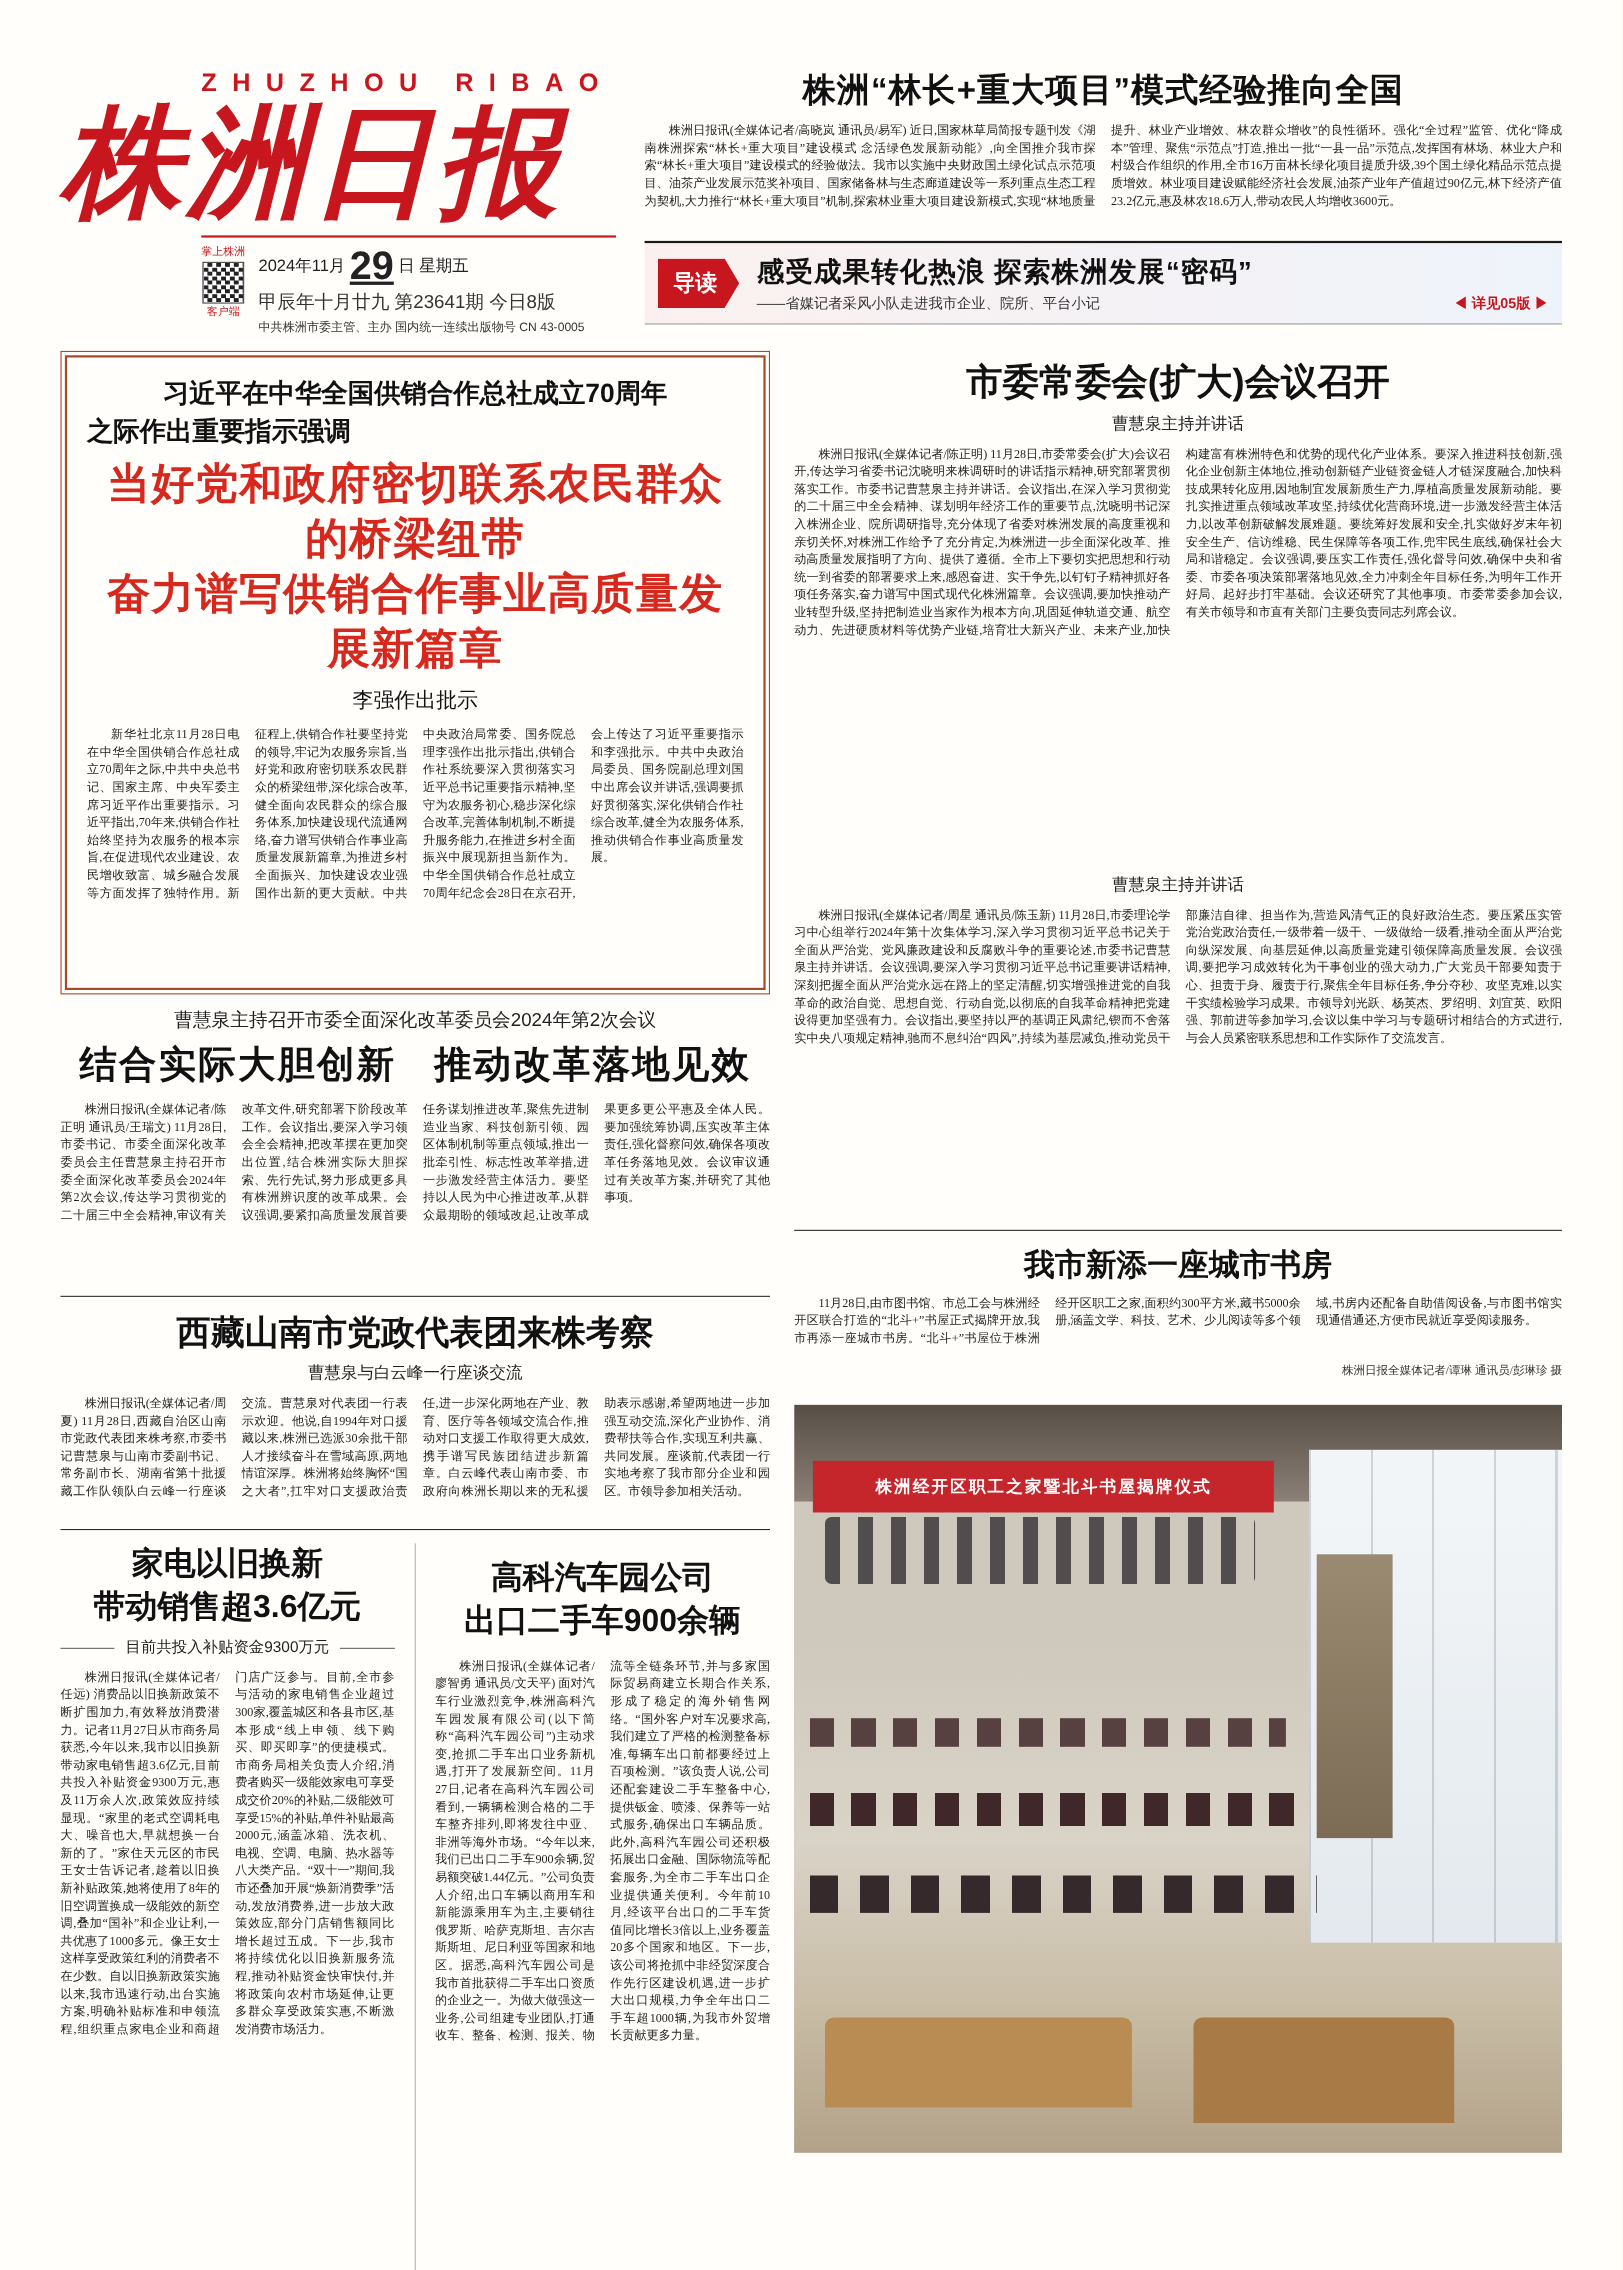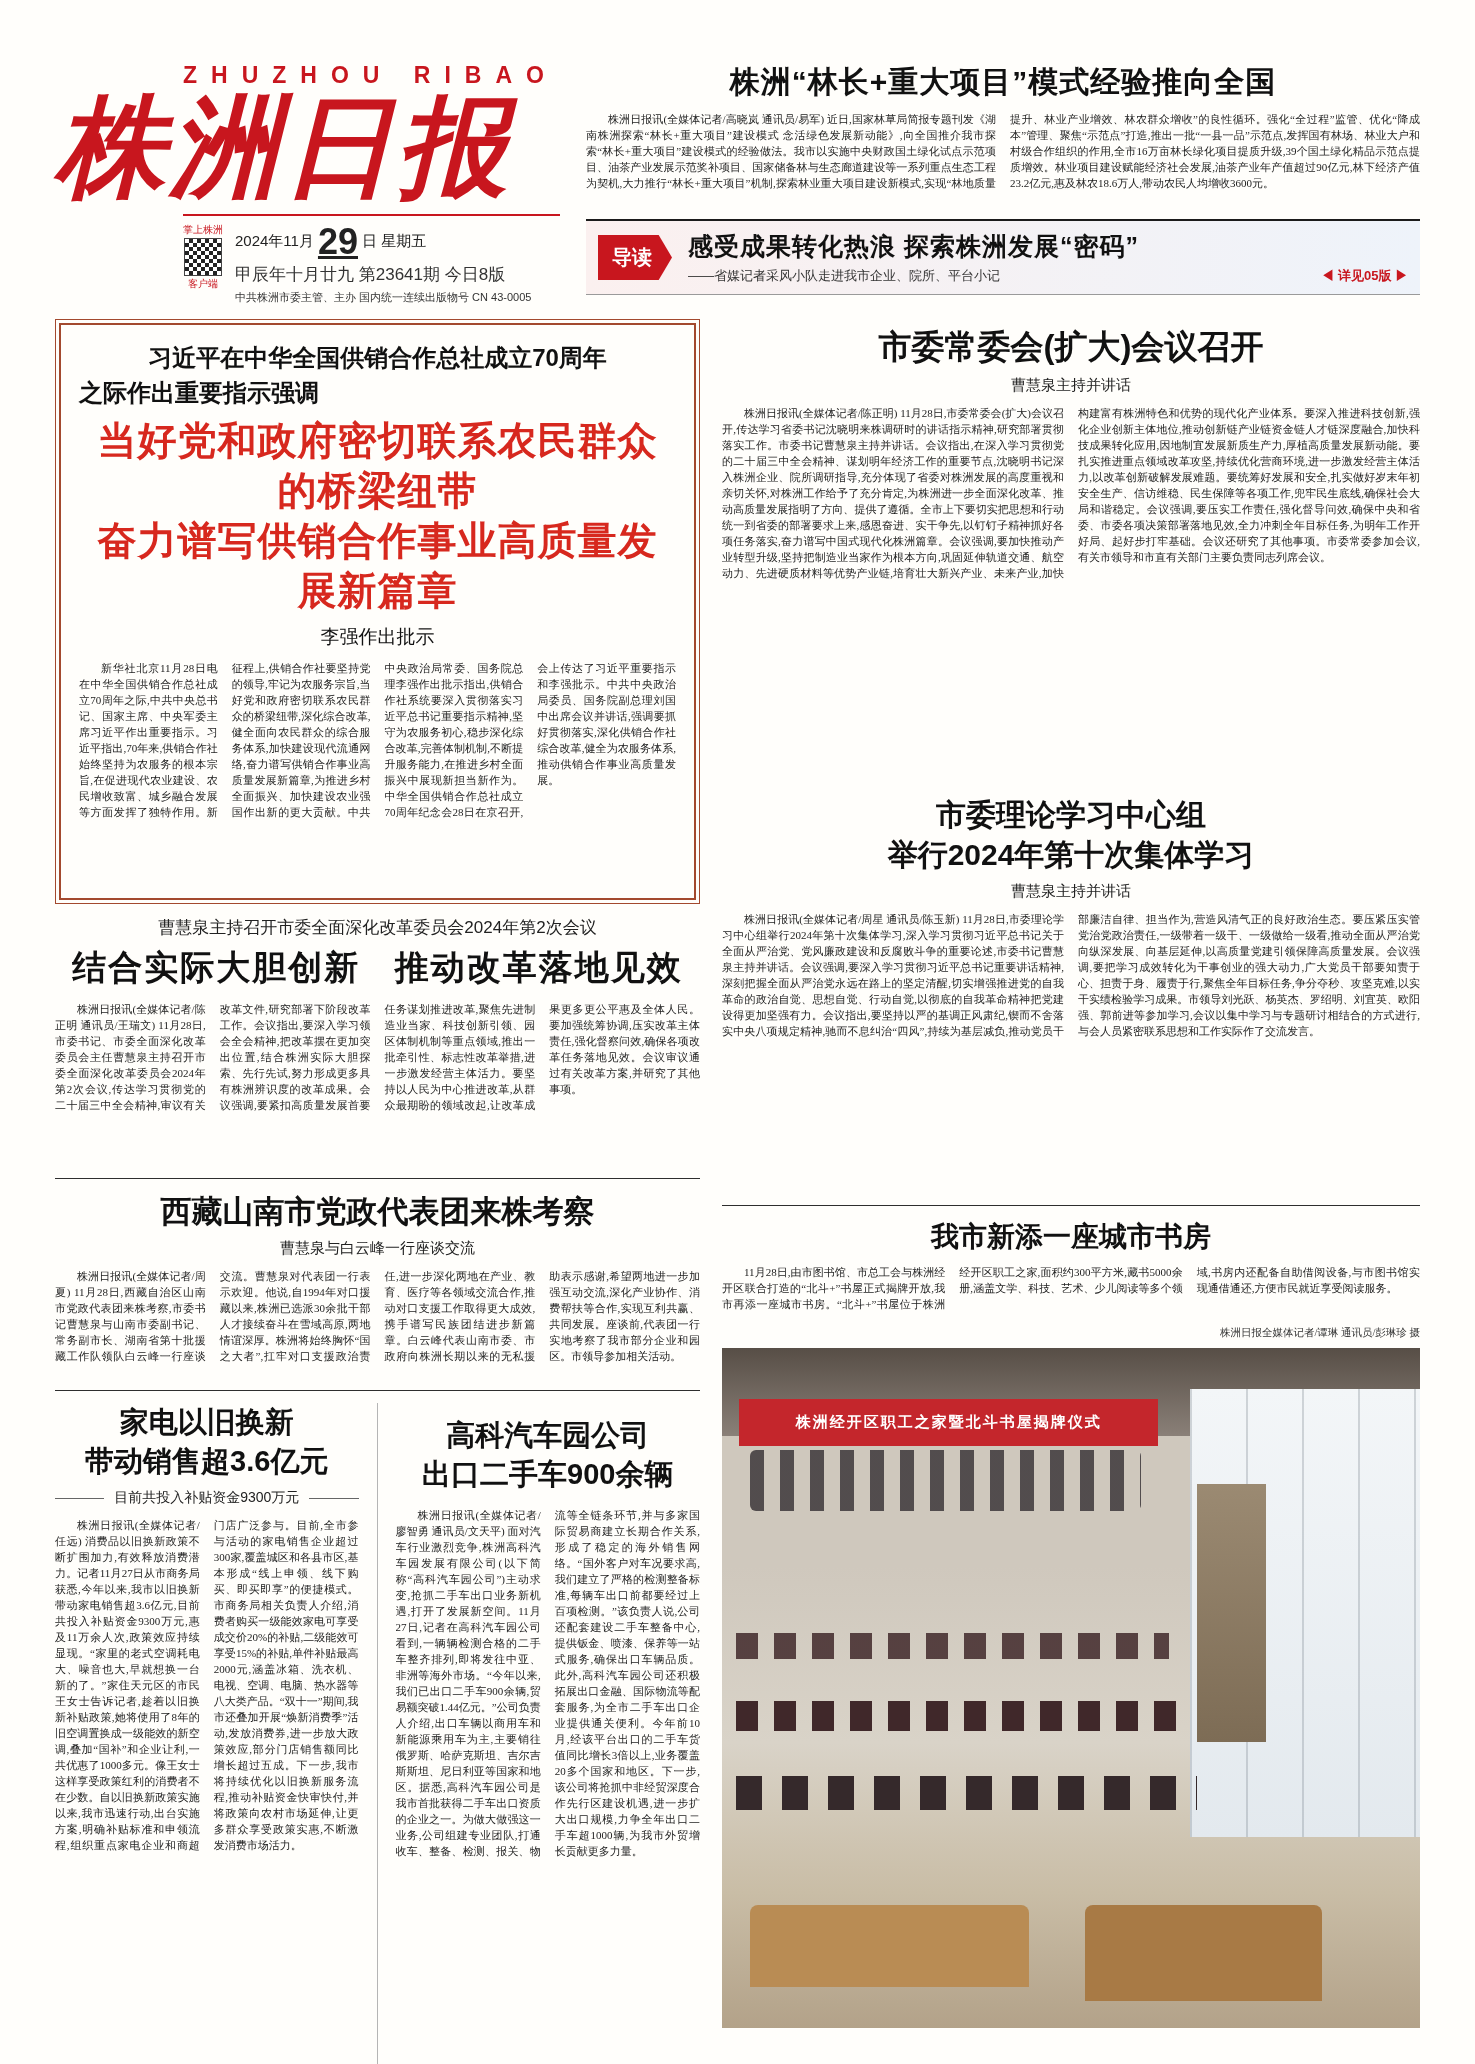--- a/index.html
+++ b/index.html
@@ -81,21 +81,21 @@
   .band-item h2 { font-size:29px; font-weight:900; text-align:center; color:#111; line-height:1.35; }
   .line-deck { display:flex; align-items:center; gap:10px; font-size:14px; color:#222; margin:8px 0 10px; }
   .line-deck::before, .line-deck::after { content:""; flex:1; border-top:1px solid #666; }
   .cars h2 { padding:13px 0; }
   .h-band { height:630px; }
 
   
   .library h2 { font-size:28px; font-weight:900; text-align:center; color:#111; margin-bottom:8px; }
   .h-library { height:58px; }
   .photo-credit { text-align:right; font-size:10.5px; color:#333; margin-top:4px; font-family:"Liberation Serif", serif; }
-  .photo { position:relative; margin-top:8px; height:680px; overflow:hidden;
+  .photo { position:relative; margin-top:24px; height:680px; overflow:hidden;
            background:linear-gradient(180deg,#69605700 0,#cfc8bd 32%,#d9d3c8 58%,#c9bda6 80%,#b3a289 100%), #cfc8bd; }
   .ph-ceiling { position:absolute; top:0; left:0; right:0; height:13%; background:linear-gradient(180deg,#574e46,#8a8078); }
   .ph-window { position:absolute; top:6%; right:0; width:33%; height:66%;
                background:repeating-linear-gradient(90deg, rgba(120,130,140,.30) 0 2px, rgba(0,0,0,0) 2px 56px),
                linear-gradient(180deg,#f3f6f8,#e3e9ee); }
   .ph-banner { position:absolute; top:7.5%; left:2.5%; width:60%; height:7%; background:#c4262c; color:#fff;
                display:flex; align-items:center; justify-content:center; font-size:15px; font-weight:bold; letter-spacing:2px; white-space:nowrap; }
   .ph-people { position:absolute; top:15%; left:4%; width:56%; height:9%;
                background:repeating-linear-gradient(90deg, rgba(40,35,40,.75) 0 14px, rgba(0,0,0,0) 14px 30px); border-radius:6px; }
   .ph-chair-row { position:absolute; left:2%; height:26px;
@@ -211,24 +211,20 @@
 
     <div class="col-right">
 
       <article class="committee">
         <h2>市委常委会(扩大)会议召开</h2>
         <div class="byline">曹慧泉主持并讲话</div>
         <div class="body cols-2 h-committee">株洲日报讯(全媒体记者/陈正明) 11月28日,市委常委会(扩大)会议召开,传达学习省委书记沈晓明来株调研时的讲话指示精神,研究部署贯彻落实工作。市委书记曹慧泉主持并讲话。会议指出,在深入学习贯彻党的二十届三中全会精神、谋划明年经济工作的重要节点,沈晓明书记深入株洲企业、院所调研指导,充分体现了省委对株洲发展的高度重视和亲切关怀,对株洲工作给予了充分肯定,为株洲进一步全面深化改革、推动高质量发展指明了方向、提供了遵循。全市上下要切实把思想和行动统一到省委的部署要求上来,感恩奋进、实干争先,以钉钉子精神抓好各项任务落实,奋力谱写中国式现代化株洲篇章。会议强调,要加快推动产业转型升级,坚持把制造业当家作为根本方向,巩固延伸轨道交通、航空动力、先进硬质材料等优势产业链,培育壮大新兴产业、未来产业,加快构建富有株洲特色和优势的现代化产业体系。要深入推进科技创新,强化企业创新主体地位,推动创新链产业链资金链人才链深度融合,加快科技成果转化应用,因地制宜发展新质生产力,厚植高质量发展新动能。要扎实推进重点领域改革攻坚,持续优化营商环境,进一步激发经营主体活力,以改革创新破解发展难题。要统筹好发展和安全,扎实做好岁末年初安全生产、信访维稳、民生保障等各项工作,兜牢民生底线,确保社会大局和谐稳定。会议强调,要压实工作责任,强化督导问效,确保中央和省委、市委各项决策部署落地见效,全力冲刺全年目标任务,为明年工作开好局、起好步打牢基础。会议还研究了其他事项。市委常委参加会议,有关市领导和市直有关部门主要负责同志列席会议。</div>
       </article>
 
       <article class="study">
-        <h2>
-          <div>市委理论学习中心组</div>
-          <div>举行2024年第十次集体学习</div>
-        </h2>
         <div class="byline">曹慧泉主持并讲话</div>
         <div class="body cols-2 h-study">株洲日报讯(全媒体记者/周星 通讯员/陈玉新) 11月28日,市委理论学习中心组举行2024年第十次集体学习,深入学习贯彻习近平总书记关于全面从严治党、党风廉政建设和反腐败斗争的重要论述,市委书记曹慧泉主持并讲话。会议强调,要深入学习贯彻习近平总书记重要讲话精神,深刻把握全面从严治党永远在路上的坚定清醒,切实增强推进党的自我革命的政治自觉、思想自觉、行动自觉,以彻底的自我革命精神把党建设得更加坚强有力。会议指出,要坚持以严的基调正风肃纪,锲而不舍落实中央八项规定精神,驰而不息纠治“四风”,持续为基层减负,推动党员干部廉洁自律、担当作为,营造风清气正的良好政治生态。要压紧压实管党治党政治责任,一级带着一级干、一级做给一级看,推动全面从严治党向纵深发展、向基层延伸,以高质量党建引领保障高质量发展。会议强调,要把学习成效转化为干事创业的强大动力,广大党员干部要知责于心、担责于身、履责于行,聚焦全年目标任务,争分夺秒、攻坚克难,以实干实绩检验学习成果。市领导刘光跃、杨英杰、罗绍明、刘宜英、欧阳强、郭前进等参加学习,会议以集中学习与专题研讨相结合的方式进行,与会人员紧密联系思想和工作实际作了交流发言。</div>
       </article>
 
       <div class="rule"></div>
 
       <article class="library">
         <h2>我市新添一座城市书房</h2>
         <div class="body cols-3 h-library">11月28日,由市图书馆、市总工会与株洲经开区联合打造的“北斗+”书屋正式揭牌开放,我市再添一座城市书房。“北斗+”书屋位于株洲经开区职工之家,面积约300平方米,藏书5000余册,涵盖文学、科技、艺术、少儿阅读等多个领域,书房内还配备自助借阅设备,与市图书馆实现通借通还,方便市民就近享受阅读服务。</div>
         <div class="photo-credit">株洲日报全媒体记者/谭琳 通讯员/彭琳珍 摄</div>

